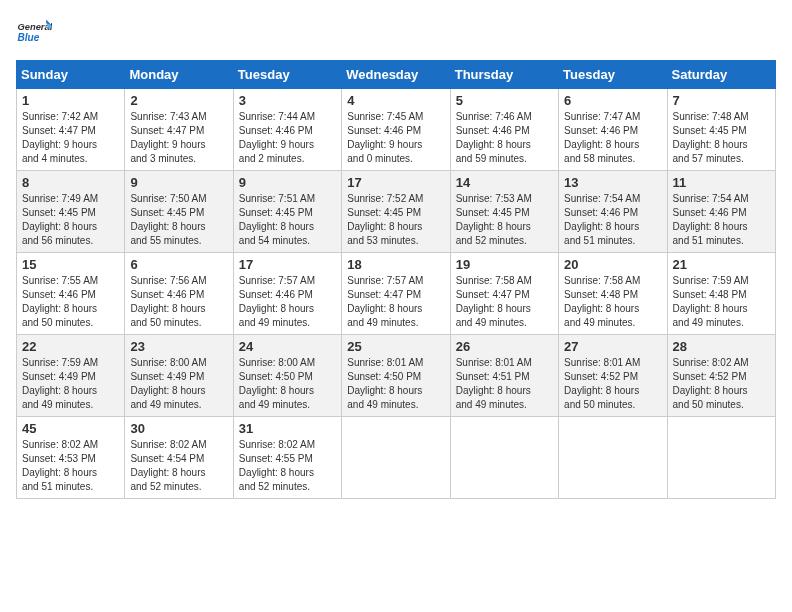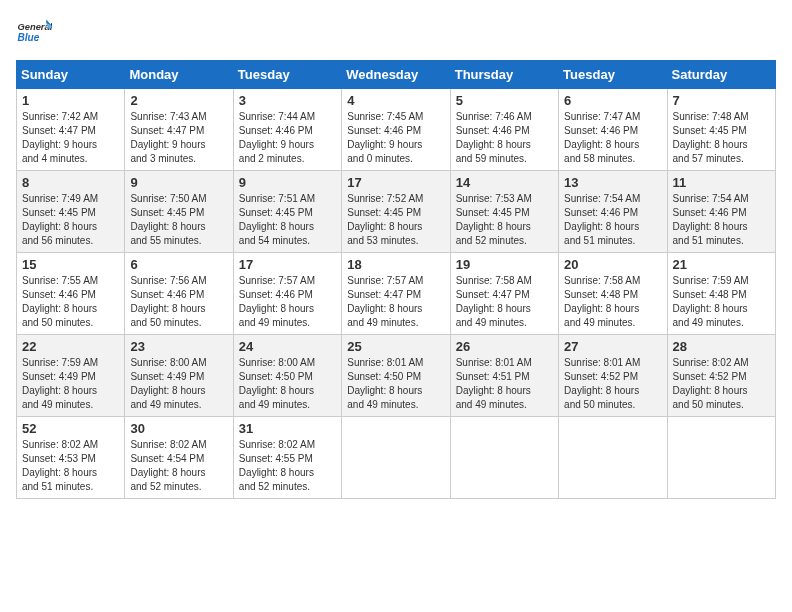--- a/index.html
+++ b/index.html
@@ -218,21 +218,21 @@
           <span class="day-num">27</span>
           <div class="day-info">Sunrise: 8:01 AM<br>Sunset: 4:52 PM<br>Daylight: 8 hours<br>and 50 minutes.</div>
         </td>
         <td>
           <span class="day-num">28</span>
           <div class="day-info">Sunrise: 8:02 AM<br>Sunset: 4:52 PM<br>Daylight: 8 hours<br>and 50 minutes.</div>
         </td>
       </tr>
       <tr>
         <td>
-          <span class="day-num">52</span>
+          <span class="day-num">45</span>
           <div class="day-info">Sunrise: 8:02 AM<br>Sunset: 4:53 PM<br>Daylight: 8 hours<br>and 51 minutes.</div>
         </td>
         <td>
           <span class="day-num">30</span>
           <div class="day-info">Sunrise: 8:02 AM<br>Sunset: 4:54 PM<br>Daylight: 8 hours<br>and 52 minutes.</div>
         </td>
         <td>
           <span class="day-num">31</span>
           <div class="day-info">Sunrise: 8:02 AM<br>Sunset: 4:55 PM<br>Daylight: 8 hours<br>and 52 minutes.</div>
         </td>

